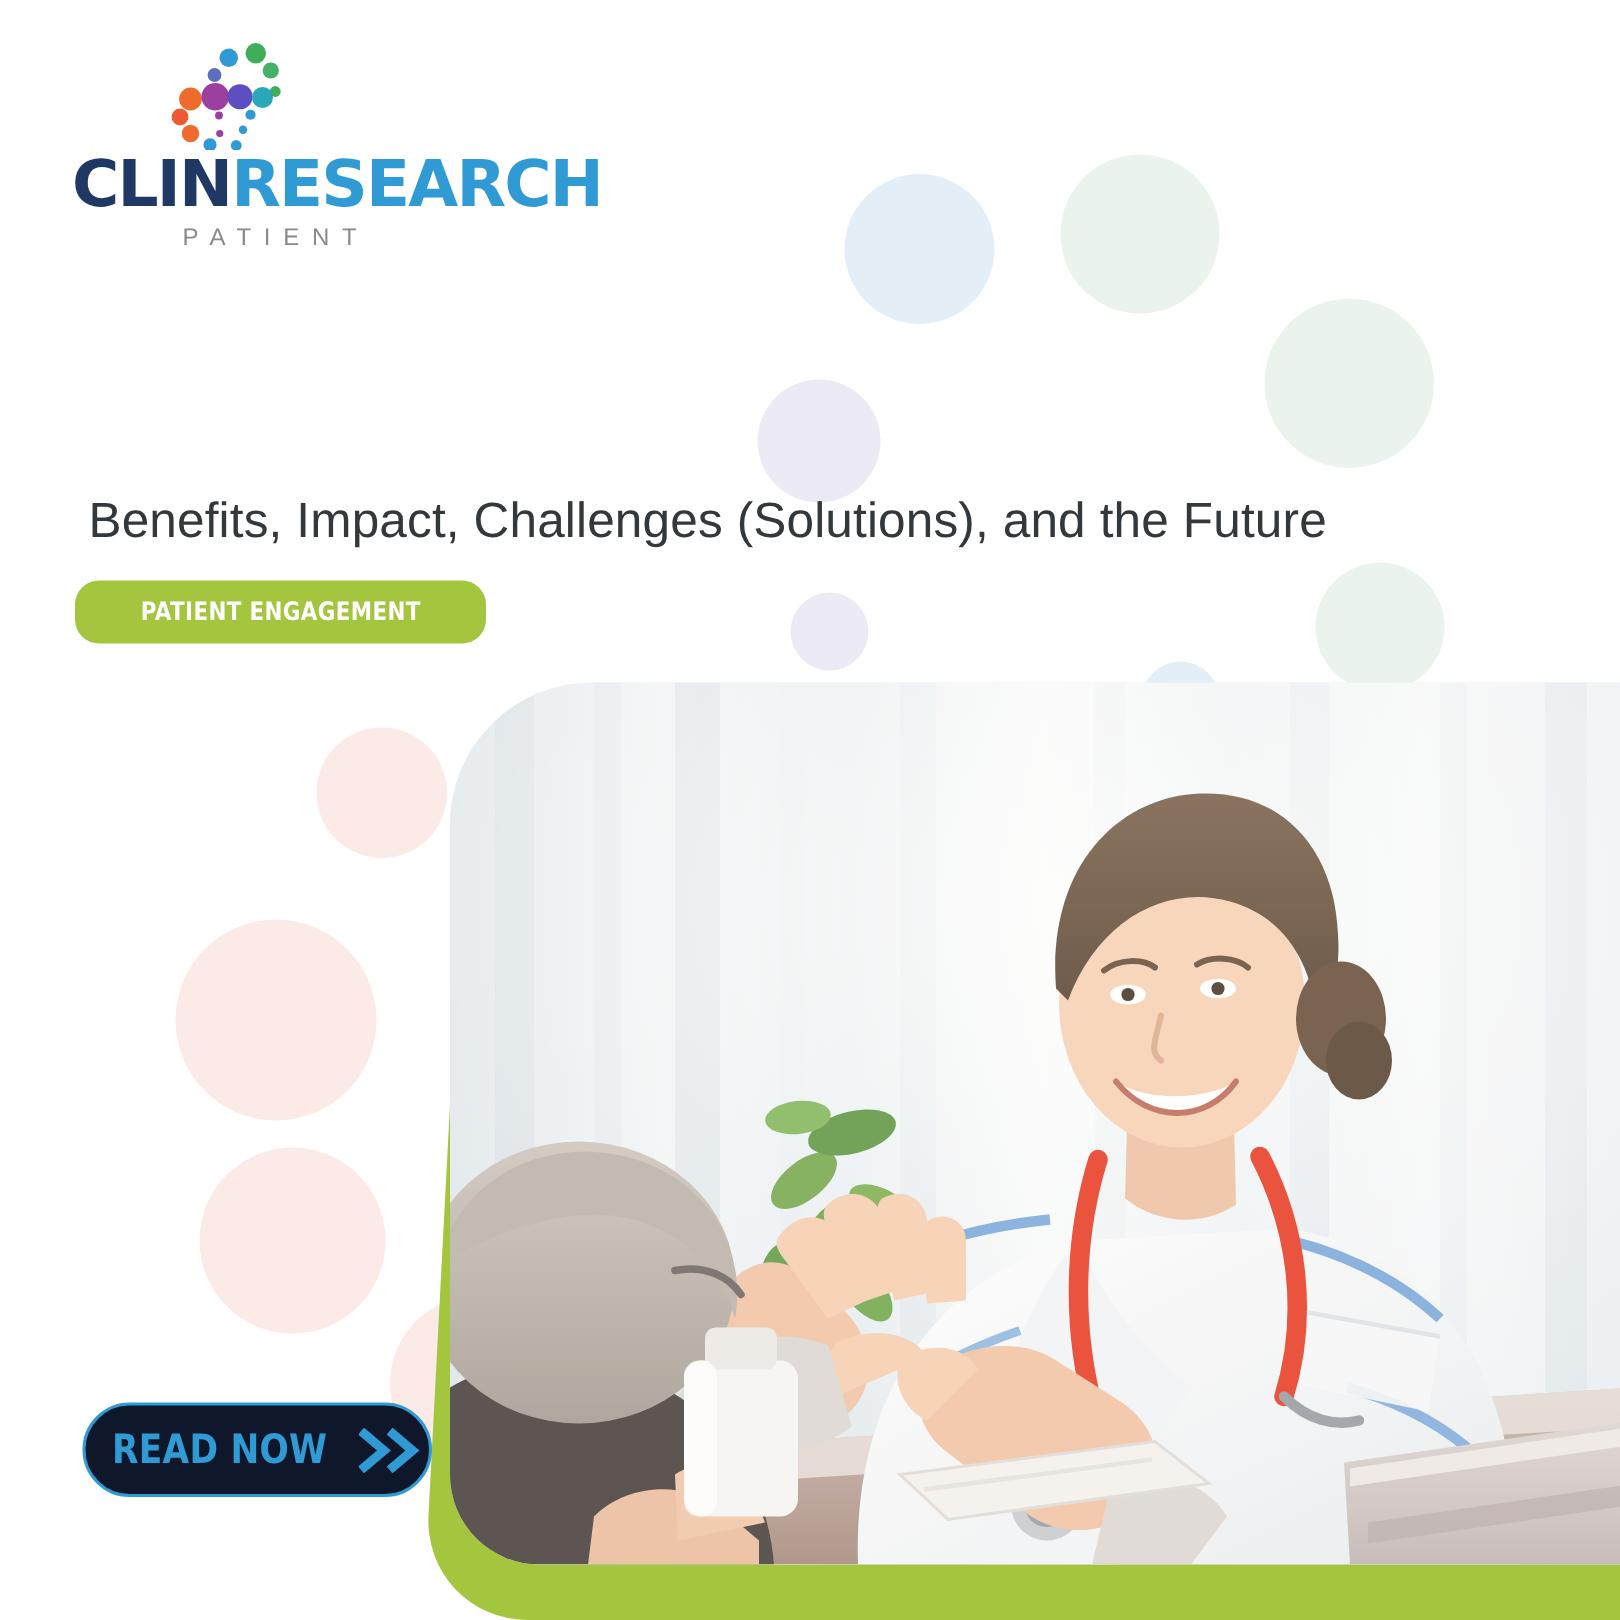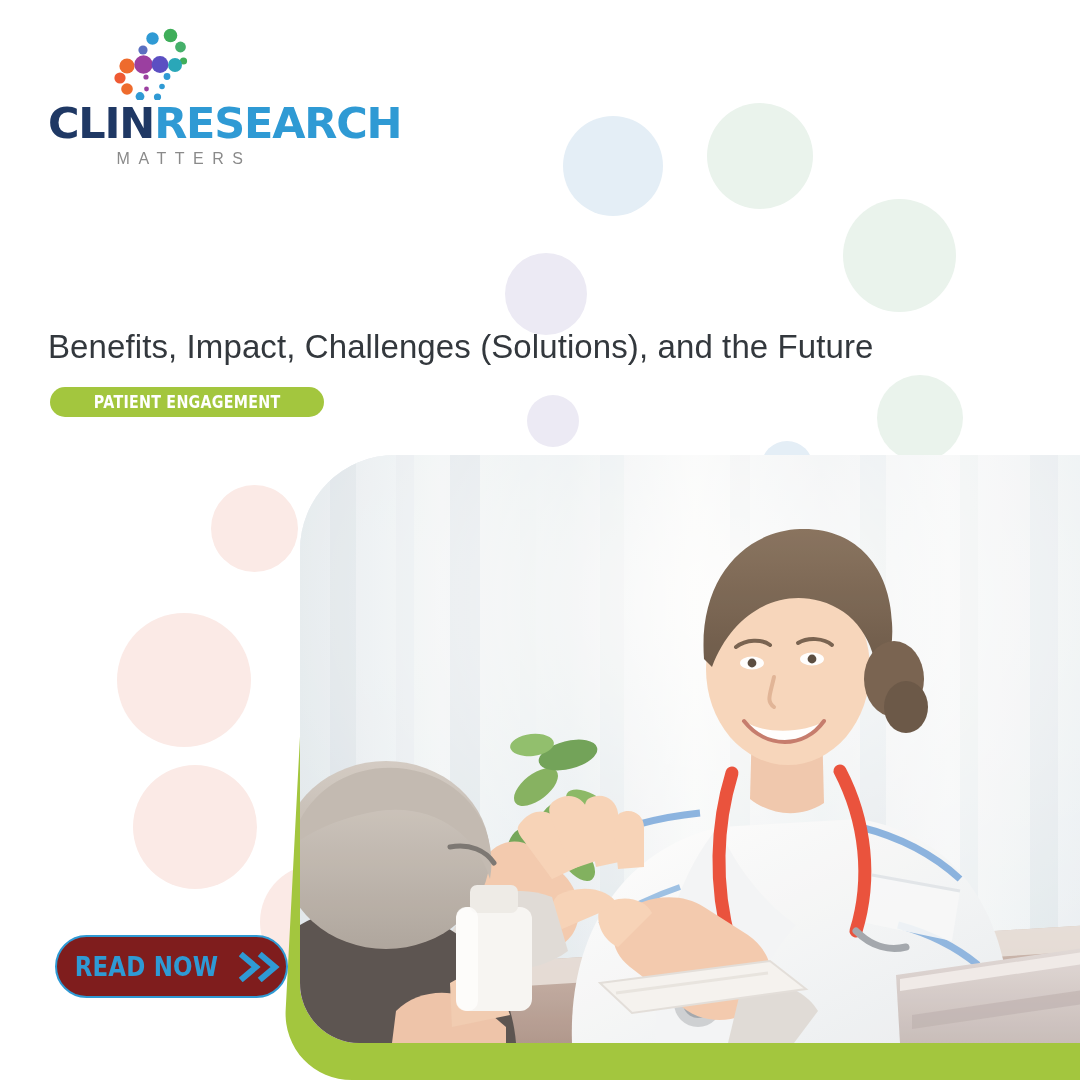--- a/index.html
+++ b/index.html
@@ -88,40 +88,40 @@
     letter-spacing: -0.5px;
     color: #2f9ad4;
     text-transform: uppercase;
     transform: scaleX(0.80);
     transform-origin: left center;
     white-space: nowrap;
   }
 
   .subtitle {
     position: absolute;
-    left: 48px;
+    left: 59px;
     top: 328px;
     z-index: 6;
     font-family: "Liberation Sans", sans-serif;
     font-size: 33px;
     font-weight: normal;
     letter-spacing: 0.1px;
     color: #33383d;
     white-space: nowrap;
   }
 
   .badge {
     position: absolute;
     left: 50px;
     top: 387px;
     z-index: 6;
     display: inline-flex;
     align-items: center;
     justify-content: center;
-    height: 30px;
+    height: 42px;
     padding: 0 26px;
     border-radius: 16px;
     background: #a3c63e;
   }
   .badge-text {
     font-family: "DejaVu Sans", sans-serif;
     font-weight: bold;
     font-size: 17px;
     letter-spacing: 0.3px;
     color: #ffffff;
@@ -163,21 +163,21 @@
   
   .read-btn {
     position: absolute;
     left: 55px;
     top: 935px;
     z-index: 7;
     width: 233px;
     height: 63px;
     border: 2px solid #2f9ad4;
     border-radius: 34px;
-    background: #7f1d1d;
+    background: #0f172a;
     display: flex;
     align-items: center;
     justify-content: center;
     gap: 9px;
     cursor: pointer;
   }
   .read-btn-label {
     font-family: "DejaVu Sans", sans-serif;
     font-weight: bold;
     font-size: 27px;
@@ -228,21 +228,21 @@
         <circle cx="17" cy="61" r="5.8" fill="#ee6b2d"></circle>
         <circle cx="36.5" cy="61" r="2.4" fill="#9b3fa0"></circle>
         <circle cx="52" cy="58.5" r="2.8" fill="#2f9ad4"></circle>
         <circle cx="30" cy="68.5" r="4.4" fill="#2f9ad4"></circle>
         <circle cx="47.5" cy="69" r="3.6" fill="#2f9ad4"></circle>
       </svg>
     </div>
     <div class="logo-word">
       <span class="logo-clin">CLIN</span><span class="logo-vigilant">RESEARCH</span>
     </div>
-    <div class="logo-sub">MATTERS</div>
+    <div class="logo-sub">PATIENT</div>
   </div>
 
 
   <div class="subtitle">Benefits, Impact, Challenges (Solutions), and the Future</div>
 
   <div class="badge">
     <span class="badge-text">PATIENT ENGAGEMENT</span>
   </div>
 
   <div class="green-accent"></div>

